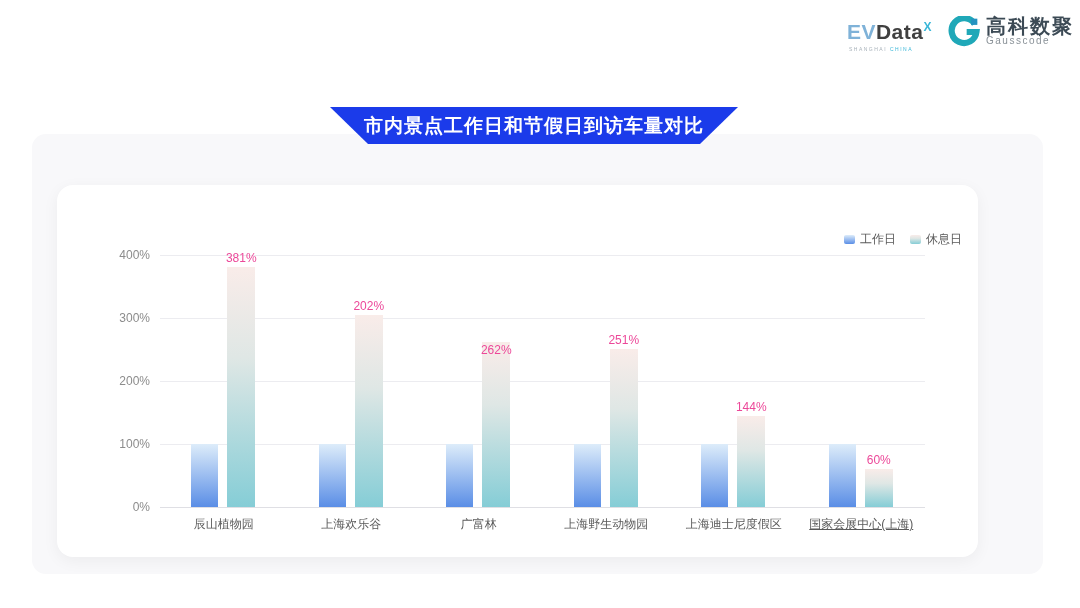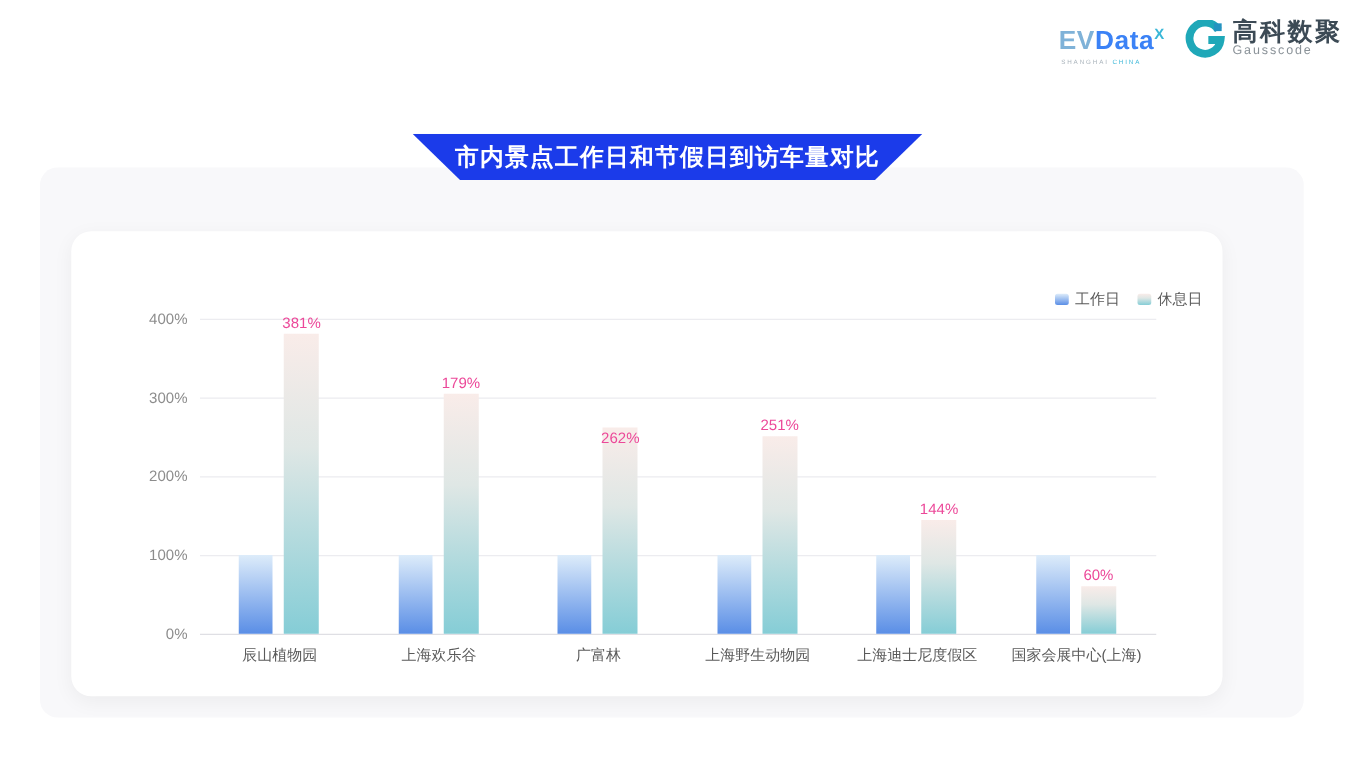--- a/index.html
+++ b/index.html
@@ -4,21 +4,21 @@
 <style>
   * { margin:0; padding:0; box-sizing:border-box; }
   html,body { width:1080px; height:608px; background:#ffffff; overflow:hidden;
               font-family:"Liberation Sans","DejaVu Sans",sans-serif; position:relative; }
 
   
   .logo-bar { position:absolute; top:16px; right:6px; display:flex; align-items:flex-start; gap:16px; }
   .evdata { display:flex; flex-direction:column; align-items:flex-start; }
   .evdata-word { font-size:21px; font-weight:bold; letter-spacing:0.5px; line-height:22px; }
   .evdata-ev   { color:#7fb2d8; }
-  .evdata-data { color:#3b82f6;text-align:center; }
+  .evdata-data { color:#404040;text-align:center; }
   .evdata-sup  { color:#3ab7d8; font-size:12px; vertical-align:super; font-weight:bold; }
   .evdata-sub  { font-size:5px; letter-spacing:1.5px; margin-top:3px; margin-left:2px; }
   .evdata-sub .s1 { color:#a8b2ba; }
   .evdata-sub .s2 { color:#3ab7d8; }
   .gausscode { display:flex; align-items:center; gap:6px; }
   .g-icon { width:32px; height:32px; }
   .g-text { display:flex; flex-direction:column; }
   .g-cn { font-size:20px; font-weight:bold; color:#3c4a55; letter-spacing:2px; line-height:18px; }
   .g-en { font-size:10px; color:#8a9298; letter-spacing:1.5px; line-height:12px; }
 
@@ -85,38 +85,38 @@
       <div class="gridline" style="left: 103px; top: 133px; width: 765px;"></div>
       <div class="ytick" style="left: 33px; top: 127px;">300%</div>
       <div class="gridline" style="left: 103px; top: 70px; width: 765px;"></div>
       <div class="ytick" style="left: 33px; top: 64px;">400%</div>
       <div class="bar" style="left: 134.25px; top: 259px; width: 27px; height: 63px; background: linear-gradient(rgb(221, 236, 250) 0%, rgb(90, 142, 230) 100%);"></div>
       <div class="bar" style="left: 170.25px; top: 81.97px; width: 28px; height: 240.03px; background: linear-gradient(rgb(249, 236, 233) 0%, rgb(223, 231, 229) 38%, rgb(133, 205, 214) 100%);"></div>
       <div class="datalabel" style="left: 154.25px; top: 65.97px;">381%</div>
       <div class="catlabel" style="left: 101.75px; top: 331px;">辰山植物园</div>
       <div class="bar" style="left: 261.75px; top: 259px; width: 27px; height: 63px; background: linear-gradient(rgb(221, 236, 250) 0%, rgb(90, 142, 230) 100%);"></div>
       <div class="bar" style="left: 297.75px; top: 130.48px; width: 28px; height: 191.52px; background: linear-gradient(rgb(249, 236, 233) 0%, rgb(223, 231, 229) 38%, rgb(133, 205, 214) 100%);"></div>
-      <div class="datalabel" style="left: 281.75px; top: 114.48px;">179%</div>
+      <div class="datalabel" style="left: 281.75px; top: 114.48px;">202%</div>
       <div class="catlabel" style="left: 229.25px; top: 331px;">上海欢乐谷</div>
       <div class="bar" style="left: 389.25px; top: 259px; width: 27px; height: 63px; background: linear-gradient(rgb(221, 236, 250) 0%, rgb(90, 142, 230) 100%);"></div>
       <div class="bar" style="left: 425.25px; top: 156.94px; width: 28px; height: 165.06px; background: linear-gradient(rgb(249, 236, 233) 0%, rgb(223, 231, 229) 38%, rgb(133, 205, 214) 100%);"></div>
       <div class="datalabel" style="left: 409.25px; top: 158px;">262%</div>
       <div class="catlabel" style="left: 356.75px; top: 331px;">广富林</div>
       <div class="bar" style="left: 516.75px; top: 259px; width: 27px; height: 63px; background: linear-gradient(rgb(221, 236, 250) 0%, rgb(90, 142, 230) 100%);"></div>
       <div class="bar" style="left: 552.75px; top: 163.87px; width: 28px; height: 158.13px; background: linear-gradient(rgb(249, 236, 233) 0%, rgb(223, 231, 229) 38%, rgb(133, 205, 214) 100%);"></div>
       <div class="datalabel" style="left: 536.75px; top: 147.87px;">251%</div>
       <div class="catlabel" style="left: 484.25px; top: 331px;">上海野生动物园</div>
       <div class="bar" style="left: 644.25px; top: 259px; width: 27px; height: 63px; background: linear-gradient(rgb(221, 236, 250) 0%, rgb(90, 142, 230) 100%);"></div>
       <div class="bar" style="left: 680.25px; top: 231.28px; width: 28px; height: 90.72px; background: linear-gradient(rgb(249, 236, 233) 0%, rgb(223, 231, 229) 38%, rgb(133, 205, 214) 100%);"></div>
       <div class="datalabel" style="left: 664.25px; top: 215.28px;">144%</div>
       <div class="catlabel" style="left: 611.75px; top: 331px; text-align: center;">上海迪士尼度假区</div>
       <div class="bar" style="left: 771.75px; top: 259px; width: 27px; height: 63px; background: linear-gradient(rgb(221, 236, 250) 0%, rgb(90, 142, 230) 100%);"></div>
       <div class="bar" style="left: 807.75px; top: 284.2px; width: 28px; height: 37.8px; background: linear-gradient(rgb(249, 236, 233) 0%, rgb(223, 231, 229) 38%, rgb(133, 205, 214) 100%);"></div>
       <div class="datalabel" style="left: 791.75px; top: 268.2px;">60%</div>
-      <div class="catlabel" style="left: 739.25px; top: 331px;">国家会展中心(上海)</div>
+      <div class="catlabel" style="left: 739.25px; top: 331px; text-decoration: underline;">国家会展中心(上海)</div>
     </div>
   <div class="legend">
     <div class="legend-item">
       <span class="legend-swatch" id="sw-weekday" style="background: linear-gradient(rgb(221, 236, 250) 0%, rgb(90, 142, 230) 100%);"></span>
       <span class="legend-label">工作日</span>
     </div>
     <div class="legend-item">
       <span class="legend-swatch" id="sw-holiday" style="background: linear-gradient(rgb(249, 236, 233) 0%, rgb(223, 231, 229) 38%, rgb(133, 205, 214) 100%);"></span>
       <span class="legend-label">休息日</span>
     </div>

